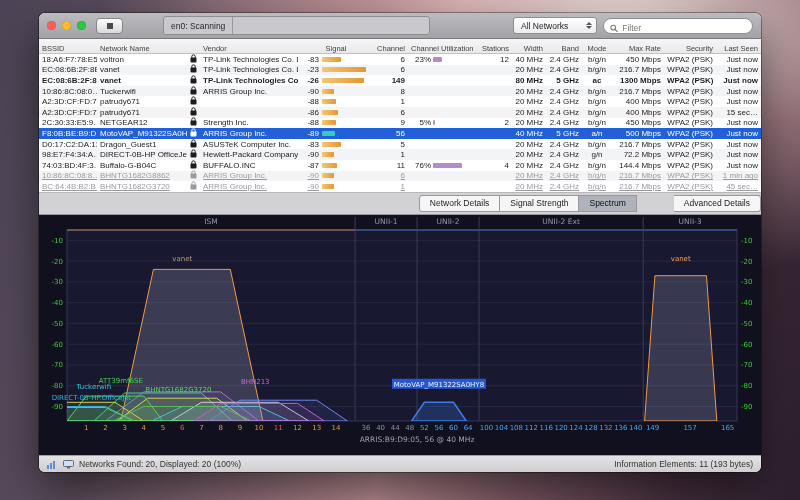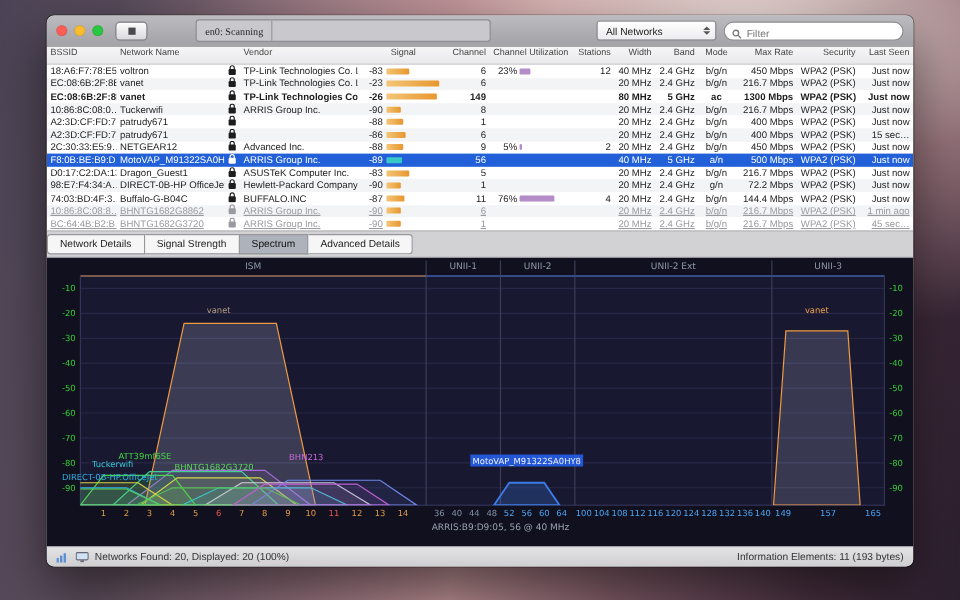--- a/index.html
+++ b/index.html
@@ -18,36 +18,36 @@
   
   .toolbar{flex:0 0 25px;height:25px;background:linear-gradient(#bcbcc0,#a2a2a7);border-bottom:1px solid #78787d;
     display:flex;align-items:center;padding:0 8px;gap:6px;}
   .lights{display:flex;gap:6px;align-items:center;}
   .light{width:9px;height:9px;border-radius:50%;display:inline-block;box-shadow:inset 0 0 1px rgba(0,0,0,.4);}
   .red{background:#ff5f57}.yellow{background:#febc2e}.green{background:#28c840}
   .stopbtn{width:27px;height:16px;border:1px solid #85858a;border-radius:4px;background:linear-gradient(#fdfdfd,#d9d9dd);
     display:flex;align-items:center;justify-content:center;padding:0;margin-left:4px;}
   .stopbtn i{width:6px;height:6px;background:#4a4a4e;display:block;}
   .statusbox{margin-left:34px;height:17px;border:1px solid #8e8e92;border-radius:3px;background:#c9c9cd;
-    display:flex;font-size:8.5px;color:#28282c;white-space:nowrap;font-family:Liberation Serif, serif;}
+    display:flex;font-size:8.5px;color:#28282c;white-space:nowrap;}
   .statusbox .segl{padding:0 7px;border-right:1px solid #9a9a9e;height:100%;display:flex;align-items:center;}
   .statusbox .segr{padding:0 8px;margin-top:35px;}
   .spacer{flex:1;}
-  .dropdown{width:100px;height:17px;border:1px solid #8e8e92;border-radius:3px;background:linear-gradient(#ffffff,#ececef);
+  .dropdown{width:84px;height:17px;border:1px solid #8e8e92;border-radius:3px;background:linear-gradient(#ffffff,#ececef);
     display:flex;align-items:center;font-size:8.5px;color:#222;padding:0 4px 0 7px;box-sizing:border-box;}
   .dd-arrows{margin-left:auto;display:flex;flex-direction:column;gap:1px;}
   .dd-arrows b{width:0;height:0;border-left:3px solid transparent;border-right:3px solid transparent;display:block;}
   .dd-arrows .up{border-bottom:3px solid #555;}
   .dd-arrows .down{border-top:3px solid #555;}
   .searchfield{width:150px;height:16px;border:1px solid #8e8e92;border-radius:8px;background:#fff;
     display:flex;align-items:flex-end;padding:0 6px;gap:4px;box-sizing:border-box;}
   .searchfield input{border:none;outline:none;background:transparent;font-size:8.5px;width:100%;color:#333;font-family:inherit;padding:0;}
   
   .thead{flex:0 0 14px;height:14px;background:linear-gradient(#f6f6f7,#e9e9ec);border-bottom:1px solid #c2c2c6;
-    display:flex;font-size:7.5px;color:#444;align-items:flex-start;}
+    display:flex;font-size:7.5px;color:#444;align-items:flex-end;}
   .cell{padding:0 3px;box-sizing:border-box;white-space:nowrap;overflow:hidden;flex:0 0 auto;}
   .c0{width:58px}.c1{width:90px}.c2{width:13px}.c3{width:98px}
   .c4{width:76px;display:flex;align-items:center}
   .c5{width:34px;text-align:right}
   .c6{width:68px;display:flex;align-items:center}
   .c7{width:36px;text-align:right}.c8{width:34px;text-align:right}.c9{width:36px;text-align:right}
   .c10{width:30px;text-align:center}.c11{width:52px;text-align:right}.c12{width:52px;text-align:right}.c13{width:45px;text-align:right}
   .thead .c4{display:block;text-align:center}.thead .c6{display:block;text-align:left}
   .tbody{flex:0 0 138px;height:138px;background:#fff;font-size:8px;overflow:hidden;}
   .trow{display:flex;height:10.6px;align-items:center;color:#1d1d1f;}
@@ -56,25 +56,25 @@
   .trow.dim{color:#9a9aa0;text-decoration:underline;}
   .trow.sel{background:#2160d8 !important;color:#fff;}
   .sv{display:inline-block;width:18px;text-align:right;margin-right:3px;flex:0 0 auto;}
   .sbar{display:inline-block;width:48px;height:5px;flex:0 0 auto;}
   .sbar i{display:block;height:100%;border-radius:1px;background:linear-gradient(90deg,#f3c678,#e8962e);}
   .uv{display:inline-block;width:20px;text-align:right;margin-right:2px;flex:0 0 auto;}
   .ubar{display:inline-block;width:38px;height:5px;flex:0 0 auto;}
   .ubar i{display:block;height:100%;border-radius:1px;background:#b48cc8;}
   
   .tabstrip{flex:0 0 21px;height:21px;background:#d2d2d5;border-top:1px solid #b8b8bc;border-bottom:1px solid #96969b;
-    display:flex;align-items:center;justify-content:flex-start;}
+    display:flex;align-items:center;justify-content:flex-end;}
   .seg{font-family:inherit;font-size:8.5px;line-height:1;padding:3px 10px;border:1px solid #97979c;border-left-width:0;
     background:#f6f6f7;color:#222;cursor:default;}
   .seg:first-child{border-left-width:1px;border-radius:3px 0 0 3px;}
-  .seg:last-child{border-radius:0 3px 3px 0;}
+  .seg:last-child{border-radius:0 3px 3px 0;margin-left:37px;}
   .seg.on{background:#aeb2bb;color:#0e0e10;}
   
   .spectrum{flex:1;background:#10101e;position:relative;}
   .spectrum svg{position:absolute;left:4px;top:0;}
   .spectrum svg text{font-family:"DejaVu Sans",sans-serif;}
   
   .statusbar{flex:0 0 16px;height:16px;background:linear-gradient(#e3e3e5,#cfcfd2);border-top:1px solid #a2a2a6;
     display:flex;align-items:center;font-size:8.5px;color:#333;padding:0 8px;gap:5px;}
   .sicon{display:flex;align-items:center;}
 </style>
@@ -279,21 +279,21 @@
         <div class="cell c12">WPA2 (PSK)</div>
         <div class="cell c13">15 sec…</div>
       </div>
       <div class="trow">
         <div class="cell c0">2C:30:33:E5:9…</div>
         <div class="cell c1">NETGEAR12</div>
         <div class="cell c2"><svg width="7" height="9" viewBox="0 0 7 9">
             <rect x="0.5" y="3.5" width="6" height="5" rx="1" fill="currentColor"></rect>
             <path d="M1.8 4V2.5a1.7 1.7 0 013.4 0V4" fill="none" stroke="currentColor"></path>
           </svg></div>
-        <div class="cell c3">Advanced Inc.</div>
+        <div class="cell c3">Strength Inc.</div>
         <div class="cell c4">
           <span class="sv">-88</span>
           <span class="sbar">
             <i style="width: 30%;"></i>
           </span>
         </div>
         <div class="cell c5">9</div>
         <div class="cell c6">
           <span class="uv">5%</span>
           <span class="ubar">

